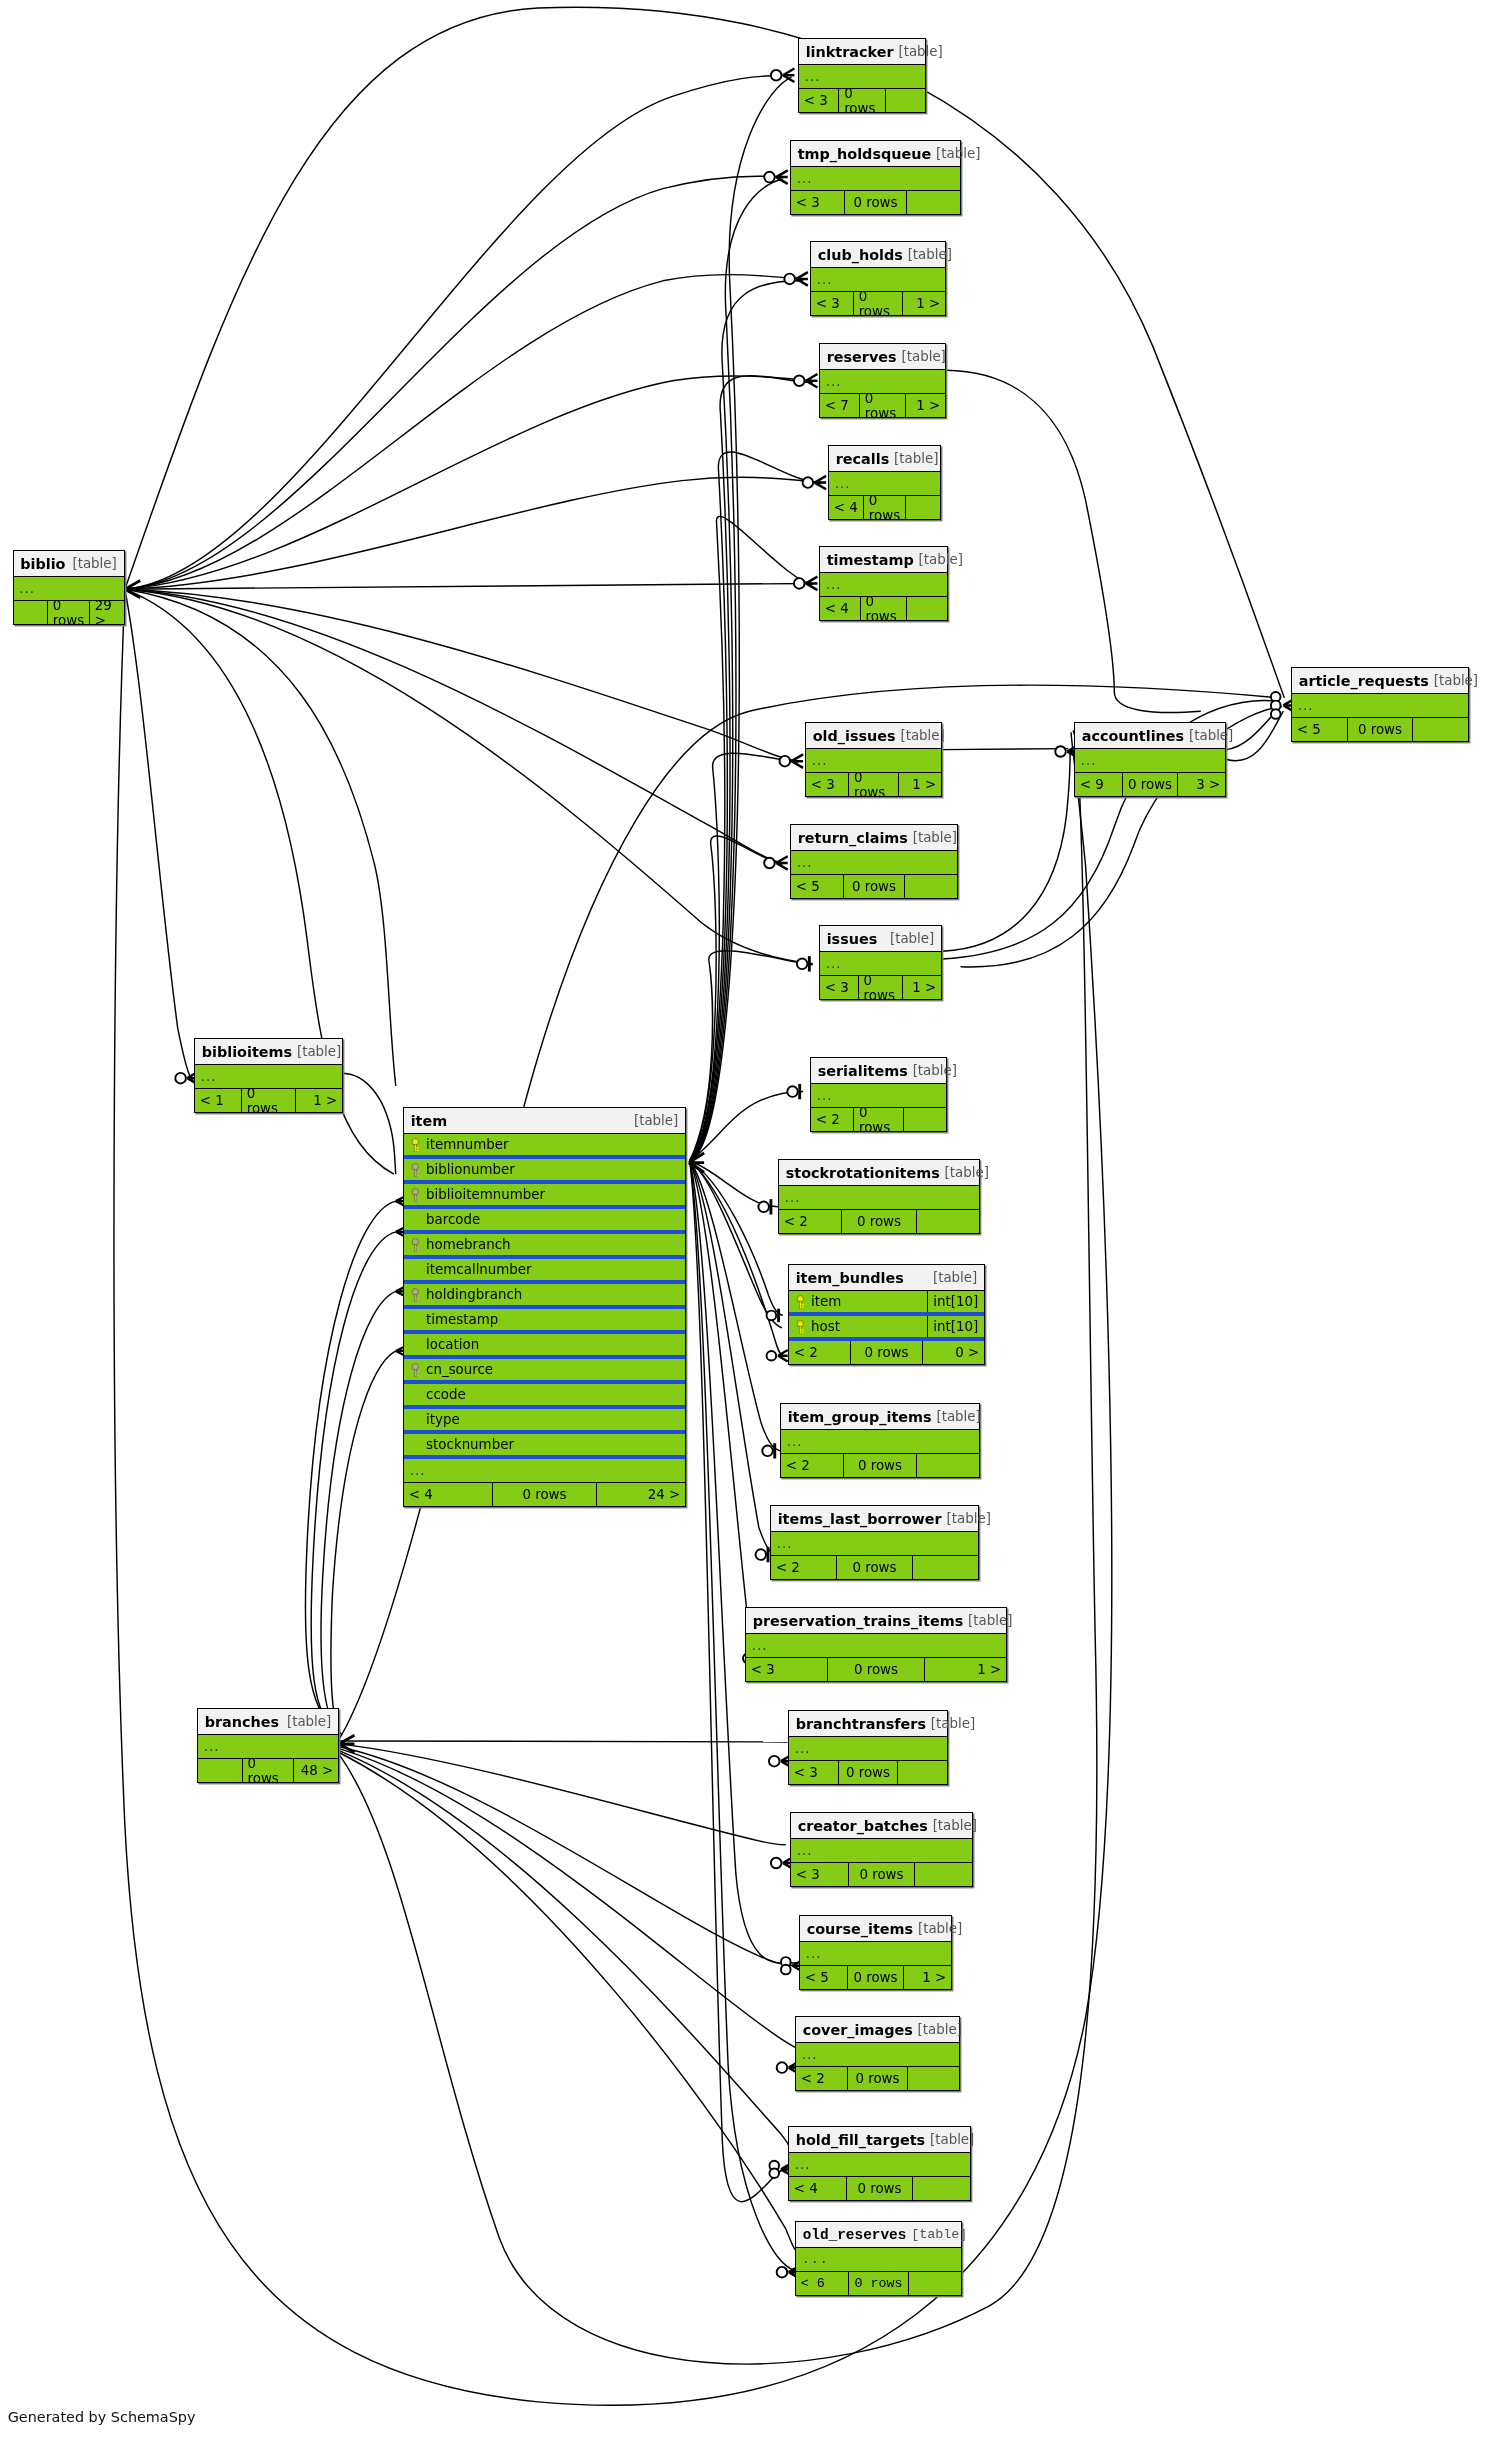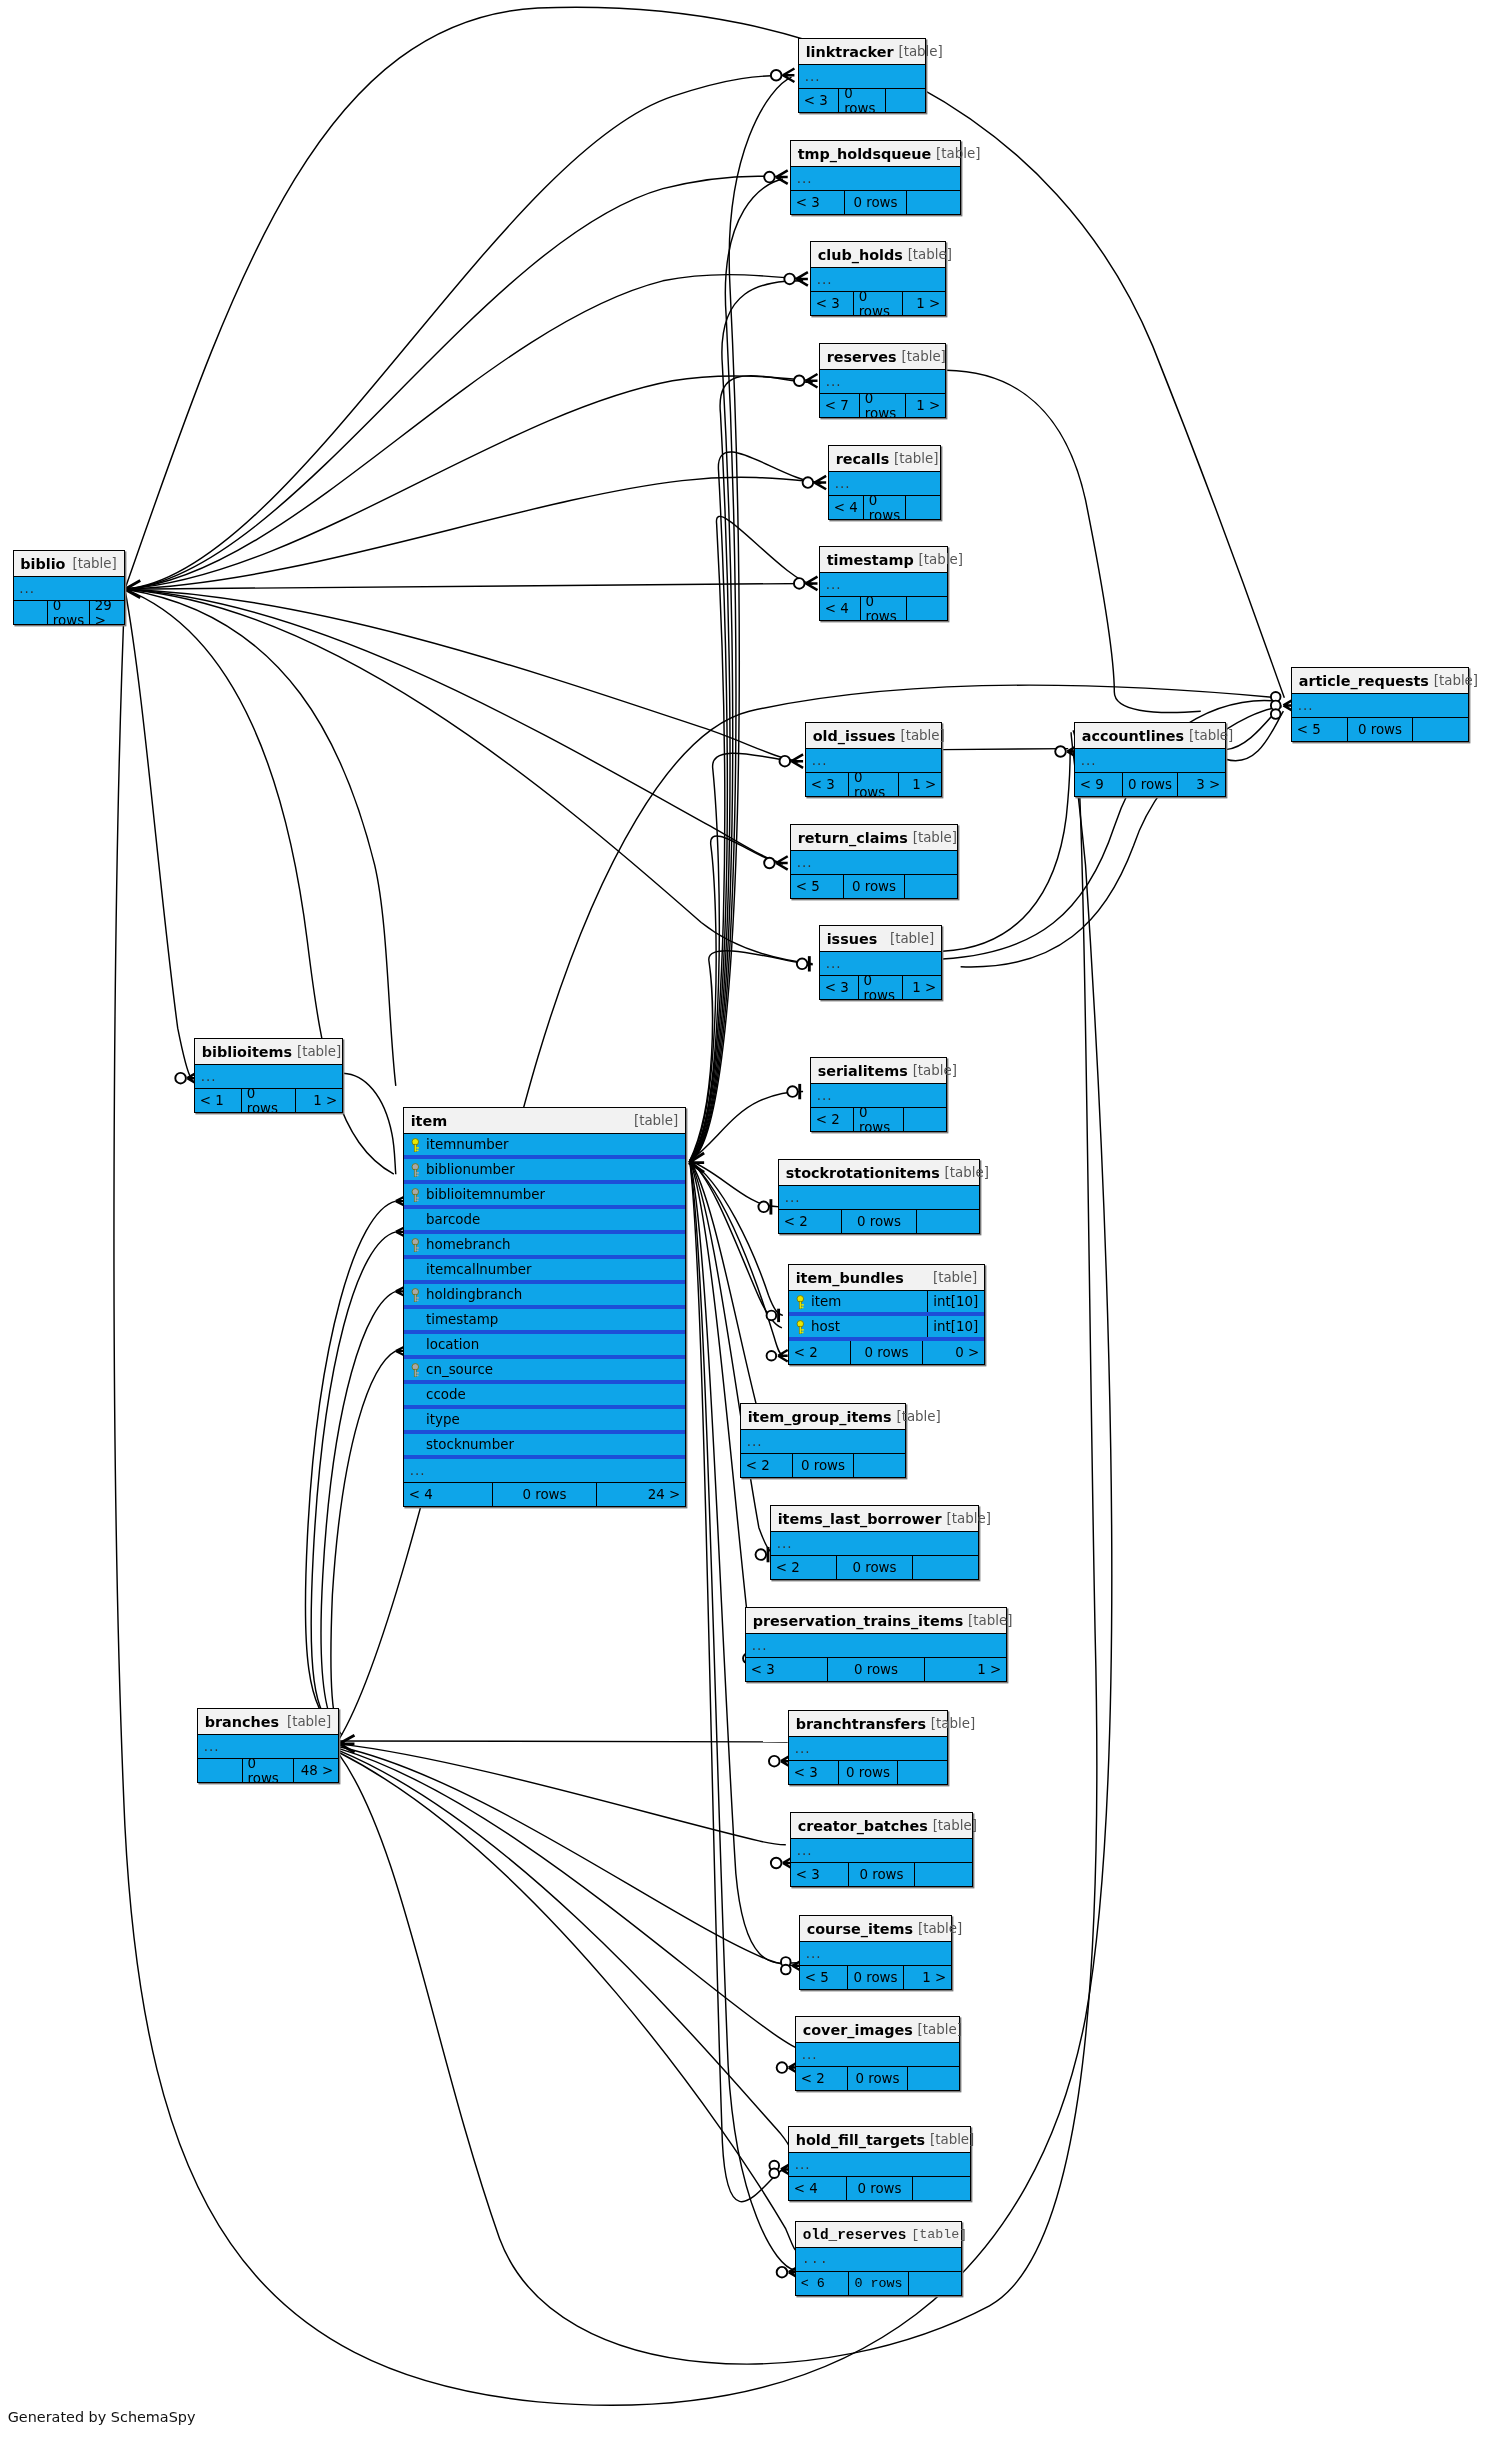--- a/index.html
+++ b/index.html
@@ -6,21 +6,21 @@
   html,body{margin:0;padding:0;background:#ffffff;}
   body{
     font-family:"DejaVu Sans","Liberation Sans",sans-serif;
     width:1488px;height:2456px;position:relative;overflow:hidden;
   }
   #canvas{position:absolute;left:0;top:0;width:1488px;height:2456px;}
   #edges{position:absolute;left:0;top:0;width:1488px;height:2456px;pointer-events:none;}
 
   .tbl{
     position:absolute;
-    background:#0ea5e9;
+    background:#84cc16;
     border:1px solid #000;
     box-sizing:border-box;
     box-shadow:1.4px 1.4px 0 0 #7a7a7a;
   }
   .tbl .hdr{
     background:#f2f2f2;
     border-bottom:1.5px solid #000;
     box-sizing:border-box;
     display:flex;align-items:center;
     padding:0 6.7px;
@@ -585,21 +585,21 @@
               </svg></span></span>
           <span class="cname">host</span>
           <span class="ctype">int[10]</span>
         </div>
         <div class="foot">
           <div class="f-l" style="flex:1 1 0">&lt; 2</div>
           <div class="f-c" style="flex:1.2 1 0">0 rows</div>
           <div class="f-r" style="flex:1 1 0">0 &gt;</div>
         </div>
       </div>
-      <div class="tbl" style="left: 740px; top: 1403px; width: 166px;">
+      <div class="tbl" style="left: 780px; top: 1403px; width: 200px;">
         <div class="hdr">
           <span class="tname">item_group_items</span>
           <span class="ttag">[table]</span>
         </div>
         <div class="ellipsis">...</div>
         <div class="foot">
           <div class="f-l" style="flex:1 1 0">&lt; 2</div>
           <div class="f-c" style="flex:1.2 1 0">0 rows</div>
           <div class="f-r" style="flex:1 1 0"></div>
         </div>

